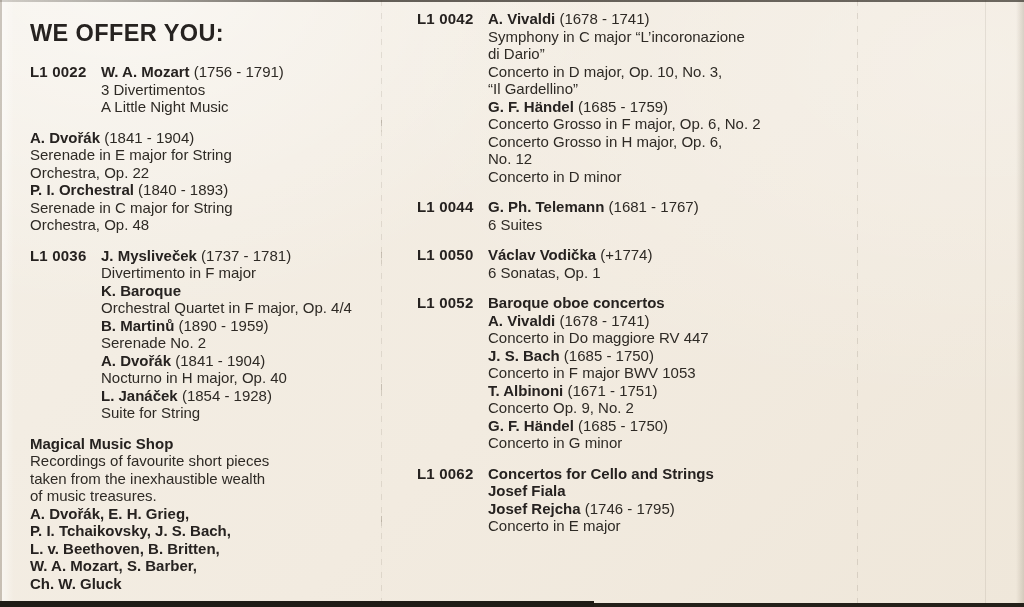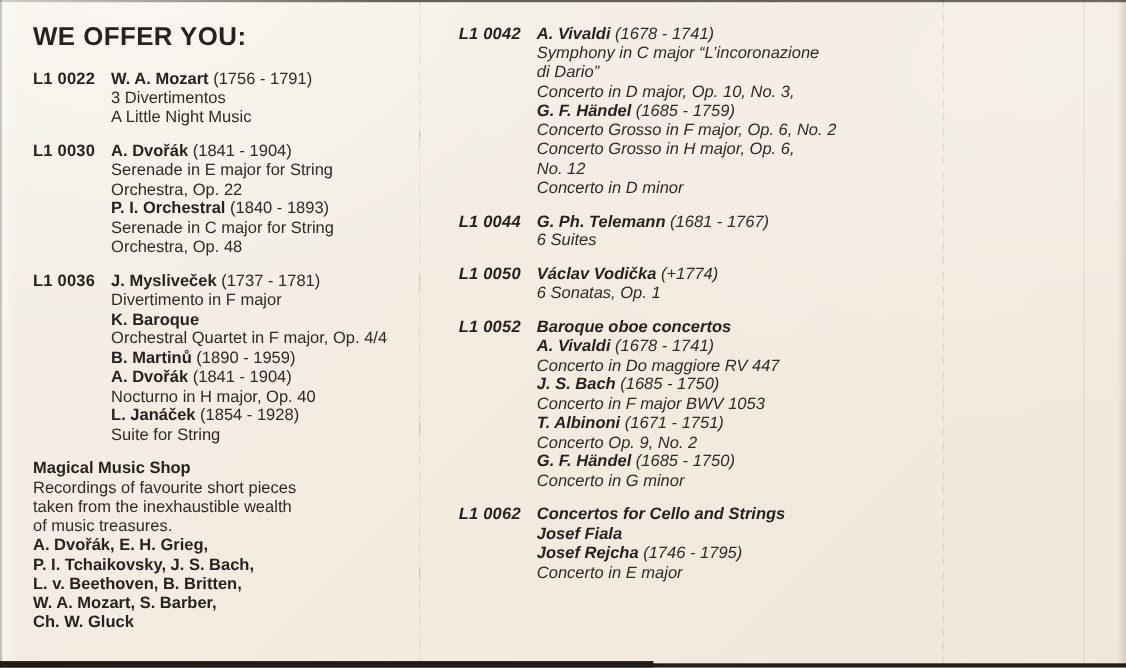--- a/index.html
+++ b/index.html
@@ -28,21 +28,21 @@
   .edge-left-light{position:absolute;left:2px;top:0;width:12px;height:100%;background:linear-gradient(to right, rgba(255,255,255,0.5), rgba(255,255,255,0));}
   .edge-right-shade{position:absolute;right:0;top:0;width:8px;height:100%;background:linear-gradient(to left, rgba(140,128,110,0.28), rgba(140,128,110,0));}
   .perf{position:absolute;top:0;width:1px;height:100%;}
   .perf-1{left:381px;background:repeating-linear-gradient(to bottom, rgba(148,138,124,0.0) 0 120px, rgba(148,138,124,0.45) 120px 126px, rgba(148,138,124,0.15) 126px 132px);}
   .perf-1b{left:381px;background:repeating-linear-gradient(to bottom, rgba(148,138,124,0.4) 0 6px, rgba(148,138,124,0.05) 6px 13px);opacity:.55;}
   .perf-2{left:857px;background:repeating-linear-gradient(to bottom, rgba(150,140,126,0.45) 0 6px, rgba(150,140,126,0.05) 6px 13px);opacity:.6;}
   .fold-3{position:absolute;left:985px;top:0;width:1px;height:100%;background:rgba(150,140,126,0.18);}
 
   .col{position:absolute;}
   .col-left{left:30px;top:20px;width:362px;}
-  .col-right{left:417px;top:22px;width:420px;font-style:italic;}
+  .col-right{left:417px;top:10px;width:420px;}
   .header{
     font-size:23.5px;font-weight:700;letter-spacing:.4px;
     margin:0 0 16px 0;color:var(--ink-bold);
   }
   .entry{display:flex;margin-bottom:13px;}
   .code{flex:0 0 71px;width:71px;font-weight:700;font-size:15px;line-height:17.5px;color:var(--ink-bold);letter-spacing:.2px;}
   .works{flex:1;}
   .line{font-size:15px;line-height:17.5px;white-space:nowrap;}
   .b{font-weight:700;color:var(--ink-bold);}
 </style>
@@ -55,38 +55,38 @@
     <h1 class="header">WE OFFER YOU:</h1>
   <div class="entry">
         <div class="code">L1 0022</div>
         <div class="works">
           <div class="line"><span class="b">W. A. Mozart</span> (1756 - 1791)</div>
           <div class="line">3 Divertimentos</div>
           <div class="line">A Little Night Music</div>
         </div>
       </div>
       <div class="entry">
-        <div class="code">L1 0030</div>
         <div class="works">
           <div class="line"><span class="b">A. Dvořák</span> (1841 - 1904)</div>
           <div class="line">Serenade in E major for String</div>
           <div class="line">Orchestra, Op. 22</div>
           <div class="line"><span class="b">P. I. Orchestral</span> (1840 - 1893)</div>
           <div class="line">Serenade in C major for String</div>
           <div class="line">Orchestra, Op. 48</div>
         </div>
       </div>
       <div class="entry">
         <div class="code">L1 0036</div>
         <div class="works">
           <div class="line"><span class="b">J. Mysliveček</span> (1737 - 1781)</div>
           <div class="line">Divertimento in F major</div>
           <div class="line"><span class="b">K. Baroque</span></div>
           <div class="line">Orchestral Quartet in F major, Op. 4/4</div>
           <div class="line"><span class="b">B. Martinů</span> (1890 - 1959)</div>
+          <div class="line">Serenade No. 2</div>
           <div class="line"><span class="b">A. Dvořák</span> (1841 - 1904)</div>
           <div class="line">Nocturno in H major, Op. 40</div>
           <div class="line"><span class="b">L. Janáček</span> (1854 - 1928)</div>
           <div class="line">Suite for String</div>
         </div>
       </div>
       <div class="entry">
         <div class="works">
           <div class="line"><span class="b">Magical Music Shop</span></div>
           <div class="line">Recordings of favourite short pieces</div>
@@ -102,20 +102,21 @@
     </div>
 
   <div class="col col-right">
       <div class="entry">
         <div class="code">L1 0042</div>
         <div class="works">
           <div class="line"><span class="b">A. Vivaldi</span> (1678 - 1741)</div>
           <div class="line">Symphony in C major “L’incoronazione</div>
           <div class="line">di Dario”</div>
           <div class="line">Concerto in D major, Op. 10, No. 3,</div>
+          <div class="line">“Il Gardellino”</div>
           <div class="line"><span class="b">G. F. Händel</span> (1685 - 1759)</div>
           <div class="line">Concerto Grosso in F major, Op. 6, No. 2</div>
           <div class="line">Concerto Grosso in H major, Op. 6,</div>
           <div class="line">No. 12</div>
           <div class="line">Concerto in D minor</div>
         </div>
       </div>
       <div class="entry">
         <div class="code">L1 0044</div>
         <div class="works">

